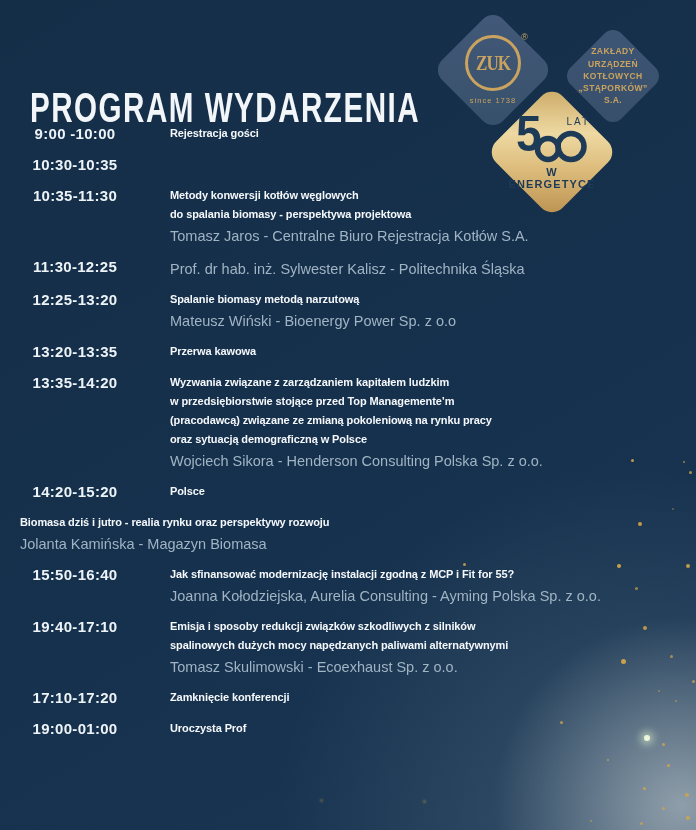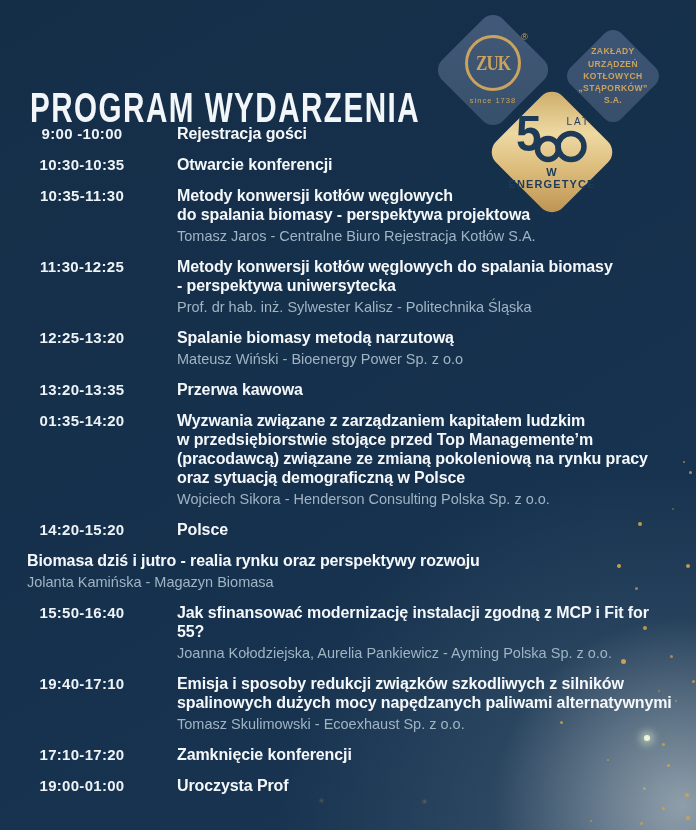--- a/index.html
+++ b/index.html
@@ -49,29 +49,29 @@
   .fifty-five{
     position:absolute; left:0; top:-4px; font-size:50px; line-height:46px; font-weight:700;
     color:#1d3a57; transform:scale(0.92,1); transform-origin:left top;
   }
   .fifty-loops{position:absolute; left:17px; bottom:-2px;}
   .fifty-lat{position:absolute; right:-2px; top:1px; font-size:10px; font-weight:400;
     letter-spacing:2px; color:#1d3a57;}
   .energetyce{margin-top:5px; font-size:11px; font-weight:700; letter-spacing:1.1px; color:#1d3a57;}
 
   
-  .schedule{position:absolute; left:0; top:124px; right:16px; z-index:2;margin-left:7px;}
+  .schedule{position:absolute; left:0; top:124px; right:16px; z-index:2;}
   .row{display:flex; align-items:flex-start; margin-bottom:12px;}
   .row .time{
     width:150px; flex-shrink:0; text-align:center;
     font-size:15px; font-weight:700; color:#edf3f7; letter-spacing:0.3px; line-height:19px;
   }
   .row .body{margin-left:20px; flex:1;}
   .row .title{
-    font-size:16px; font-weight:700; color:#f5f8fb; line-height:19px;
+    font-size:11px; font-weight:700; color:#f5f8fb; line-height:19px;
     letter-spacing:-0.1px; white-space:pre-line;
   }
   .row .speaker{font-size:14.5px; font-weight:400; color:#a0b4c3; line-height:18px; margin-top:3px;}
 
   
   .sparkles{position:absolute; inset:0; z-index:1; pointer-events:none;}
   .dot{position:absolute; border-radius:50%; background:#d2a54a;}
   .dot.bright{background:#ecf6dd; box-shadow:0 0 9px 3px rgba(222,242,205,0.75);}
   .dot.soft{filter:blur(1px);}
 </style>
@@ -151,40 +151,34 @@
   <div class="row">
     <div class="time">9:00 -10:00</div>
     <div class="body">
       <div class="title">Rejestracja gości</div>
 
     </div>
   </div>
 
   <div class="row">
     <div class="time">10:30-10:35</div>
-    <div class="body">
-      <div class="title">Otwarcie konferencji</div>
-
-    </div>
   </div>
 
   <div class="row">
     <div class="time">10:35-11:30</div>
     <div class="body">
       <div class="title">Metody konwersji kotłów węglowych
 do spalania biomasy - perspektywa projektowa</div>
       <div class="speaker">Tomasz Jaros - Centralne Biuro Rejestracja Kotłów S.A.</div>
     </div>
   </div>
 
   <div class="row">
     <div class="time">11:30-12:25</div>
     <div class="body">
-      <div class="title">Metody konwersji kotłów węglowych do spalania biomasy
-- perspektywa uniwersytecka</div>
       <div class="speaker">Prof. dr hab. inż. Sylwester Kalisz - Politechnika Śląska</div>
     </div>
   </div>
 
   <div class="row">
     <div class="time">12:25-13:20</div>
     <div class="body">
       <div class="title">Spalanie biomasy metodą narzutową</div>
       <div class="speaker">Mateusz Wiński - Bioenergy Power Sp. z o.o</div>
     </div>
@@ -192,21 +186,21 @@
 
   <div class="row">
     <div class="time">13:20-13:35</div>
     <div class="body">
       <div class="title">Przerwa kawowa</div>
 
     </div>
   </div>
 
   <div class="row">
-    <div class="time">01:35-14:20</div>
+    <div class="time">13:35-14:20</div>
     <div class="body">
       <div class="title">Wyzwania związane z zarządzaniem kapitałem ludzkim
 w przedsiębiorstwie stojące przed Top Managemente’m
 (pracodawcą) związane ze zmianą pokoleniową na rynku pracy
 oraz sytuacją demograficzną w Polsce</div>
       <div class="speaker">Wojciech Sikora - Henderson Consulting Polska Sp. z o.o.</div>
     </div>
   </div>
 
   <div class="row">
@@ -221,21 +215,21 @@
     <div class="body">
       <div class="title">Biomasa dziś i jutro - realia rynku oraz perspektywy rozwoju</div>
       <div class="speaker">Jolanta Kamińska - Magazyn Biomasa</div>
     </div>
   </div>
 
   <div class="row">
     <div class="time">15:50-16:40</div>
     <div class="body">
       <div class="title">Jak sfinansować modernizację instalacji zgodną z MCP i Fit for 55?</div>
-      <div class="speaker">Joanna Kołodziejska, Aurelia Pankiewicz - Ayming Polska Sp. z o.o.</div>
+      <div class="speaker">Joanna Kołodziejska, Aurelia Consulting - Ayming Polska Sp. z o.o.</div>
     </div>
   </div>
 
   <div class="row">
     <div class="time">19:40-17:10</div>
     <div class="body">
       <div class="title">Emisja i sposoby redukcji związków szkodliwych z silników
 spalinowych dużych mocy napędzanych paliwami alternatywnymi</div>
       <div class="speaker">Tomasz Skulimowski - Ecoexhaust Sp. z o.o.</div>
     </div>

